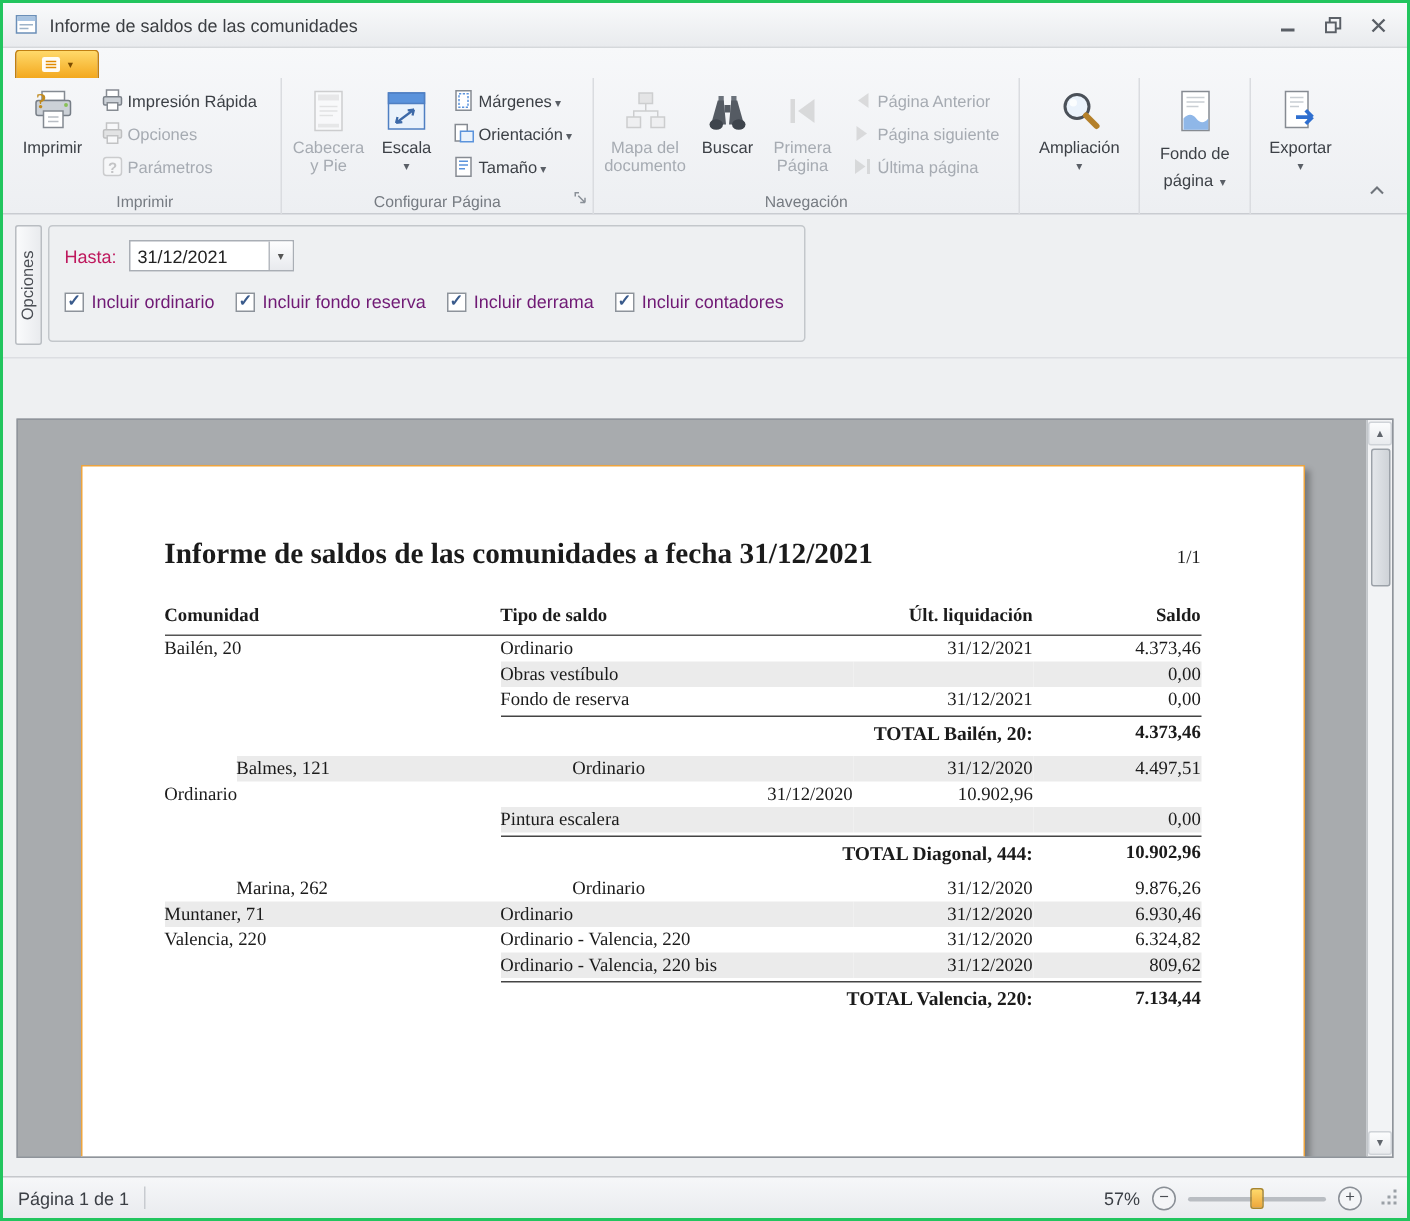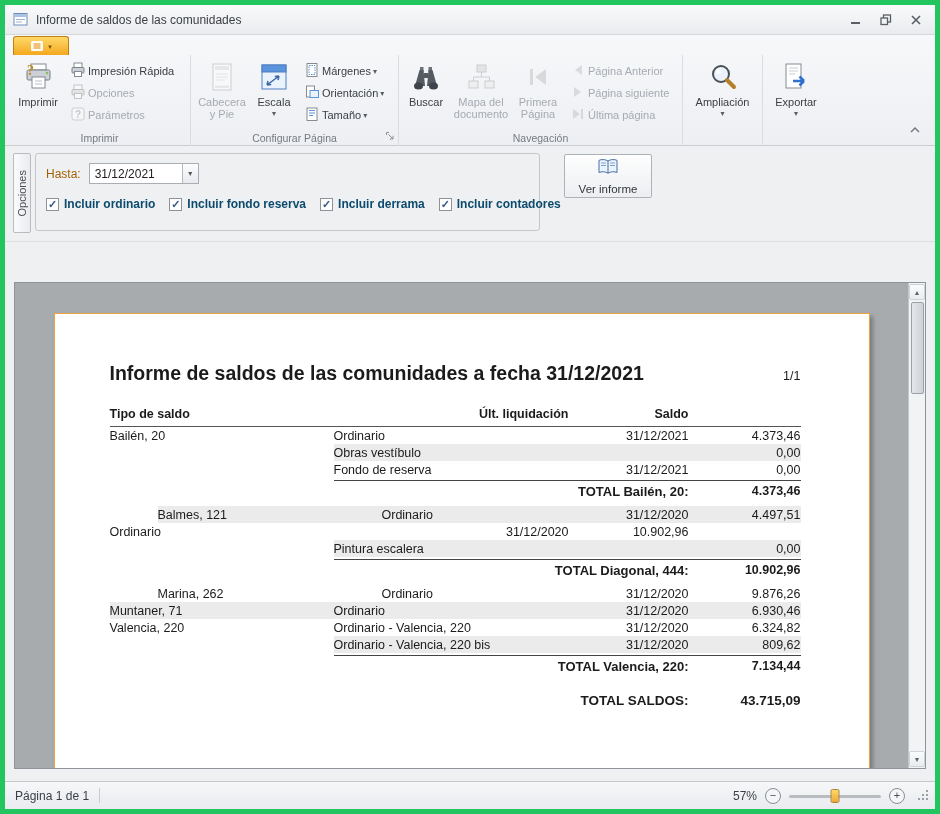--- a/index.html
+++ b/index.html
@@ -1,18 +1,18 @@
 <!DOCTYPE html>
 <html><head>
 <meta charset="utf-8">
 <style>
   *{box-sizing:border-box;margin:0;padding:0;}
   html,body{width:940px;height:814px;}
   body{font-family:"Liberation Sans",sans-serif;background:#eef0f2;overflow:hidden;}
-  .window{width:940px;height:814px;border:5px solid #22c55e;background:#eef0f2;display:flex;flex-direction:column;}
+  .window{width:940px;height:814px;border:2px solid #22c55e;background:#eef0f2;display:flex;flex-direction:column;}
 
   
   .titlebar{height:30px;flex:0 0 30px;display:flex;align-items:center;background:linear-gradient(#f9fafb,#e9ebee);border-bottom:1px solid #d5d8db;padding:0 4px 0 8px;}
   .app-icon{width:16px;height:16px;margin-right:7px;display:flex;align-items:center;}
   .title-text{font-size:12px;color:#3b3e42;flex:1;}
   .win-btn{width:30px;height:22px;display:flex;align-items:center;justify-content:center;border-radius:2px;}
 
   
   .ribbon{height:111px;flex:0 0 111px;background:linear-gradient(#f7f8fa,#edeff2);border-bottom:1px solid #c9ccd1;position:relative;}
   .tabrow{height:20px;padding-left:8px;display:flex;align-items:flex-end;}
@@ -34,39 +34,39 @@
   .disabled,.disabled .lbl{color:#a6abb2 !important;}
   .disabled svg{opacity:.45;filter:grayscale(1);}
   .ribbon-chevron{position:absolute;right:10px;bottom:7px;width:20px;height:16px;display:flex;align-items:center;justify-content:center;border-radius:2px;}
 
   
   .options-strip{height:96px;flex:0 0 96px;display:flex;align-items:flex-start;background:#eef0f2;border-bottom:1px solid #dcdee2;}
   .options-tab{width:18px;height:80px;margin:7px 4px 0 8px;border:1px solid #b9bdc2;border-radius:2px;background:linear-gradient(90deg,#fafbfc,#e9ebee);display:flex;align-items:center;justify-content:center;}
   .options-tab span{writing-mode:vertical-rl;transform:rotate(180deg);font-size:11px;color:#4a4e54;}
   .options-group{width:505px;height:78px;margin-top:7px;border:1px solid #c3c7cb;border-radius:3px;padding:9px 10px 0 10px;}
   .hasta-row{display:flex;align-items:center;gap:8px;}
-  .hasta-label{font-size:12px;color:#a16207;}
+  .hasta-label{font-size:12px;color:#be185d;}
   .date-combo{width:110px;height:21px;border:1px solid #a9aeb5;background:#fff;display:flex;align-items:stretch;}
   .date-value{flex:1;font-size:12px;color:#222;display:flex;align-items:center;padding-left:5px;}
   .combo-btn{width:16px;border-left:1px solid #b6bac0;background:linear-gradient(#fdfdfe,#e8eaee);display:flex;align-items:center;justify-content:center;}
   .combo-arrow{font-size:8px;color:#555;line-height:8px;}
   .cb-row{display:flex;gap:14px;margin-top:13px;align-items:center;}
   .cb-item{display:flex;align-items:center;gap:5px;}
   .cb-box{width:13px;height:13px;border:1px solid #8d939b;background:#fff;font-size:11px;font-weight:bold;color:#3a5b8c;line-height:11px;text-align:center;flex:0 0 13px;}
-  .cb-label{font-size:12px;color:#0c4a6e;white-space:nowrap;font-weight:bold;}
+  .cb-label{font-size:12px;color:#701a75;white-space:nowrap;}
   .ver-informe-btn{width:88px;height:44px;margin:8px 0 0 24px;border:1px solid #aeb2b8;border-radius:2px;background:linear-gradient(#fefefe,#eceef1);display:flex;flex-direction:column;align-items:center;justify-content:center;gap:3px;}
   .vi-label{font-size:11.5px;color:#33373c;}
 
   .mid-spacer{height:40px;flex:0 0 40px;}
 
   
   .preview-wrap{flex:1;margin:0 9px 12px 9px;border:1px solid #8f949b;background:#a8abae;display:flex;overflow:hidden;}
   .preview-viewport{flex:1;position:relative;overflow:hidden;}
   .page{position:absolute;left:50%;transform:translateX(-50%);top:30px;width:816px;height:1040px;background:#fff;border:1px solid #eda43e;box-shadow:3px 3px 4px rgba(0,0,0,.28);}
-  .page-inner{padding:48px 68px 0 55px;font-family:Liberation Sans, sans-serif;color:#1b1b1b;}
+  .page-inner{padding:48px 68px 0 55px;font-family:Liberation Serif, serif;color:#1b1b1b;}
   .report-title-row{display:flex;align-items:baseline;}
   .report-title{font-size:19.5px;font-weight:bold;flex:1;}
   .page-ind{font-size:12.5px;}
   .rtable{margin-top:22px;}
   .thead,.trow.data{display:grid;grid-template-columns:224px 1fr 120px 112px;}
   .thead{font-weight:bold;font-size:12.5px;border-bottom:1px solid #555;padding-bottom:5px;}
   .thead .c3,.thead .c4{text-align:right;}
   .trow.data{font-size:12.5px;height:17px;}
   .trow.data.gap{margin-top:7px;padding-left:48px;}
   .trow.data .c{display:flex;align-items:center;text-align:center;}
@@ -242,45 +242,45 @@
           <span>Configurar Página</span>
           <span class="launcher"><svg width="10" height="10">
                 <path d="M1.5 4 V1.5 H4" fill="none" stroke="#8a9098"></path>
                 <path d="M3.5 3.5 L8 8 M8 8 v-3.2 M8 8 h-3.2" fill="none" stroke="#8a9098"></path>
               </svg></span>
         </div>
       </div>
 
       <div class="rgroup" style="width:284px">
         <div class="rgroup-content">
+          <div class="rbtn big disabled" style="width:62px">
+            <span class="bicon">
+              <svg width="32" height="30">
+                  <rect x="12" y="3" width="9" height="7" fill="#cdd2d8" stroke="#9aa0a7"></rect>
+                  <rect x="4" y="19" width="9" height="7" fill="#e8ebee" stroke="#9aa0a7"></rect>
+                  <rect x="20" y="19" width="9" height="7" fill="#e8ebee" stroke="#9aa0a7"></rect>
+                  <path d="M16.5 10v5 M8.5 19v-4h16v4" fill="none" stroke="#9aa0a7"></path>
+                </svg>
+            </span>
+            <span class="lbl">Mapa del documento</span>
+          </div>
           <div class="rbtn big" style="width:48px">
             <span class="bicon">
               <svg width="32" height="30">
                   <rect x="10" y="5" width="3.5" height="5" fill="#6b727b"></rect>
                   <rect x="18.5" y="5" width="3.5" height="5" fill="#6b727b"></rect>
                   <path d="M5 24 L9.5 8 h4 l1.5 16 z" fill="#555b63"></path>
                   <path d="M27 24 L22.5 8 h-4 l-1.5 16 z" fill="#555b63"></path>
                   <rect x="14" y="11" width="4" height="5" fill="#555b63"></rect>
                   <ellipse cx="8.5" cy="24" rx="4.5" ry="3.5" fill="#3e444c"></ellipse>
                   <ellipse cx="23.5" cy="24" rx="4.5" ry="3.5" fill="#3e444c"></ellipse>
                 </svg>
             </span>
             <span class="lbl">Buscar</span>
           </div>
-          <div class="rbtn big disabled" style="width:62px">
-            <span class="bicon">
-              <svg width="32" height="30">
-                  <rect x="12" y="3" width="9" height="7" fill="#cdd2d8" stroke="#9aa0a7"></rect>
-                  <rect x="4" y="19" width="9" height="7" fill="#e8ebee" stroke="#9aa0a7"></rect>
-                  <rect x="20" y="19" width="9" height="7" fill="#e8ebee" stroke="#9aa0a7"></rect>
-                  <path d="M16.5 10v5 M8.5 19v-4h16v4" fill="none" stroke="#9aa0a7"></path>
-                </svg>
-            </span>
-            <span class="lbl">Mapa del documento</span>
-          </div>
           <div class="rbtn big disabled" style="width:52px">
             <span class="bicon">
               <svg width="32" height="30">
                   <rect x="8" y="7" width="3" height="16" fill="#a9bccf"></rect>
                   <path d="M24 7 L13 15 L24 23 z" fill="#a9bccf"></path>
                 </svg>
             </span>
             <span class="lbl">Primera Página</span>
           </div>
           <div class="vstack">
@@ -318,20 +318,38 @@
                   <path d="M20 18 L27 25" stroke="#b4802a" stroke-width="4" stroke-linecap="round"></path>
                 </svg>
             </span>
             <span class="lbl">Ampliación</span>
             <span class="darr">▾</span>
           </div>
         </div>
         <div class="rgroup-label"></div>
       </div>
 
+      <div class="rgroup" style="width:74px">
+        <div class="rgroup-content" style="justify-content:center">
+          <div class="rbtn big" style="width:64px">
+            <span class="bicon">
+              <svg width="32" height="30">
+                  <rect x="7" y="2" width="18" height="26" fill="#fff" stroke="#868b92"></rect>
+                  <path d="M8 20 q4.5 -5 8.5 0 t8 0 L24.5 27.5 H8 z" fill="#8fb7e8"></path>
+                  <path d="M10 6h12M10 9h12M10 12h8" stroke="#c9ced3"></path>
+                </svg>
+            </span>
+            <span>
+              <span class="lbl">Fondo de página</span>
+              <span class="darr">▾</span>
+            </span>
+          </div>
+        </div>
+        <div class="rgroup-label"></div>
+      </div>
 
       <div class="rgroup" style="width:66px;border-right:none">
         <div class="rgroup-content" style="justify-content:center">
           <div class="rbtn big" style="width:56px">
             <span class="bicon">
               <svg width="32" height="30">
                   <rect x="6" y="2" width="15" height="24" fill="#fff" stroke="#868b92"></rect>
                   <path d="M9 6h9M9 9h9M9 12h6" stroke="#c9ced3"></path>
                   <path d="M13 19 h11 M24 19 l-4.5 -4.5 M24 19 l-4.5 4.5" stroke="#2f6fd0" stroke-width="2.5" fill="none"></path>
                 </svg>
@@ -377,44 +395,35 @@
           <span class="cb-item">
             <span class="cb-box">✓</span>
             <span class="cb-label">Incluir derrama</span>
           </span>
           <span class="cb-item">
             <span class="cb-box">✓</span>
             <span class="cb-label">Incluir contadores</span>
           </span>
         </div>
     </div>
-    <div class="ver-informe-btn">
-      <span class="vi-icon">
-        <svg width="22" height="18" viewBox="0 0 22 18">
-            <path d="M11 3 C8.5 1.2 4 1.2 2 2.4 V14.5 C4 13.4 8.5 13.4 11 15.2 C13.5 13.4 18 13.4 20 14.5 V2.4 C18 1.2 13.5 1.2 11 3 Z" fill="#eaf2fb" stroke="#4a6fa5"></path>
-            <path d="M11 3 V15.2" stroke="#4a6fa5"></path>
-            <path d="M4 5h5M4 7.5h5M13 5h5M13 7.5h5" stroke="#7ea3cf"></path>
-          </svg>
-      </span>
-      <span class="vi-label">Ver informe</span>
-    </div>
   </div>
 
   <div class="mid-spacer"></div>
 
   <div class="preview-wrap">
     <div class="preview-viewport">
       <div class="page">
         <div class="page-inner">
           <div class="report-title-row">
             <span class="report-title">Informe de saldos de las comunidades a fecha 31/12/2021</span>
             <span class="page-ind">1/1</span>
           </div>
           <div class="rtable">
             <div class="thead">
+              <div class="c c1">Comunidad</div>
               <div class="c c2">Tipo de saldo</div>
               <div class="c c3">Últ. liquidación</div>
               <div class="c c4">Saldo</div>
             </div>
             <div>
                 <div class="trow data">
                   <div class="c c1">Bailén, 20</div>
                   <div class="c c2">Ordinario</div>
                   <div class="c c3">31/12/2021</div>
                   <div class="c c4">4.373,46</div>
@@ -487,27 +496,20 @@
                   <div class="c c4">809,62</div>
                 </div>
                 <div class="trow total">
                   <div class="c1"></div>
                   <div class="tspan">
                     <span class="tlab">TOTAL Valencia, 220:</span>
                     <span class="tval">7.134,44</span>
                   </div>
                 </div>
               </div>
-            <div class="trow total grand">
-              <div class="c1"></div>
-              <div class="tspan">
-                <span class="tlab">TOTAL SALDOS:</span>
-                <span class="tval">43.715,09</span>
-              </div>
-            </div>
           </div>
         </div>
       </div>
     </div>
     <div class="vscroll">
       <span class="scroll-btn">▲</span>
       <span class="scroll-thumb"></span>
       <span class="scroll-btn bottom">▼</span>
     </div>
   </div>

